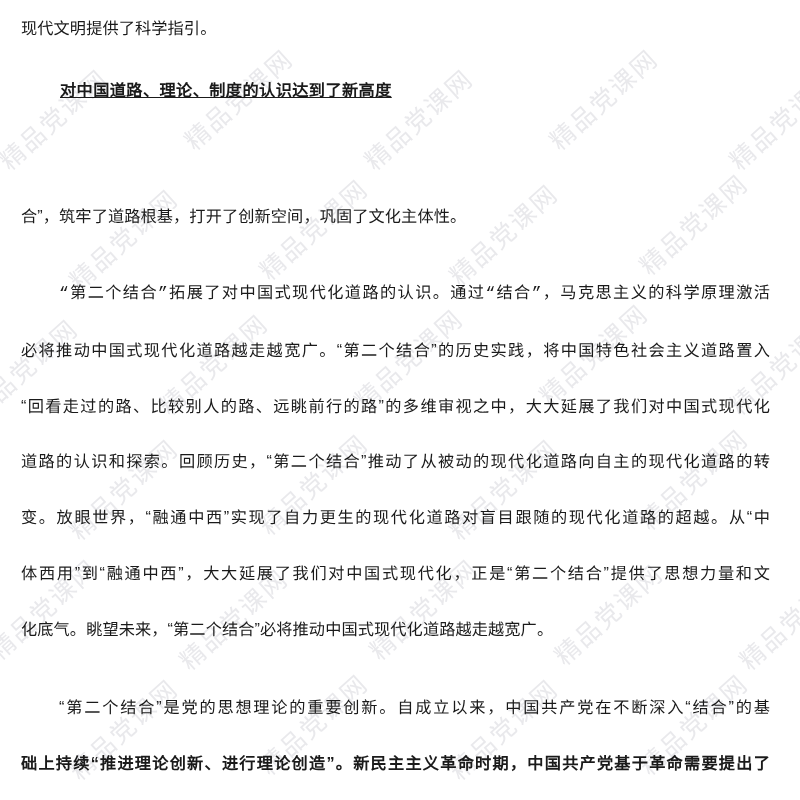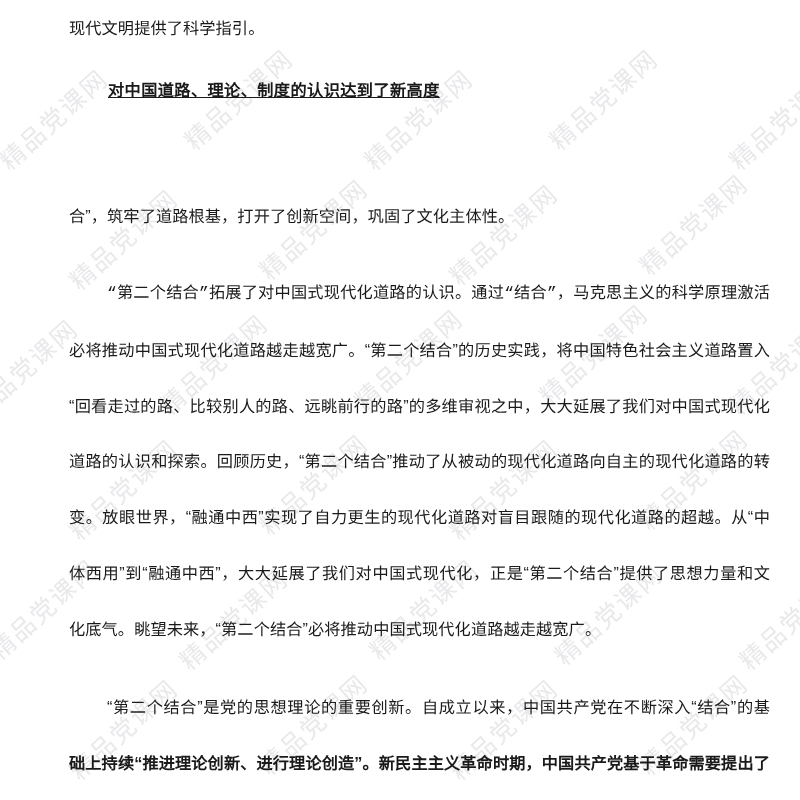--- a/index.html
+++ b/index.html
@@ -51,21 +51,20 @@
 
   .doc-line {
     position: absolute;
     left: 21px;
     right: 30px;
     color: #1a1a1a;
     font-size: 16.2px;
     line-height: 20px;
     letter-spacing: 0.1px;
     white-space: nowrap;
-    margin-left: 48px;
   }
 
   .doc-line.justified {
     white-space: normal;
     text-align: justify;
     text-align-last: justify;
   }
 
   .doc-line.bold {
     font-weight: bold;

